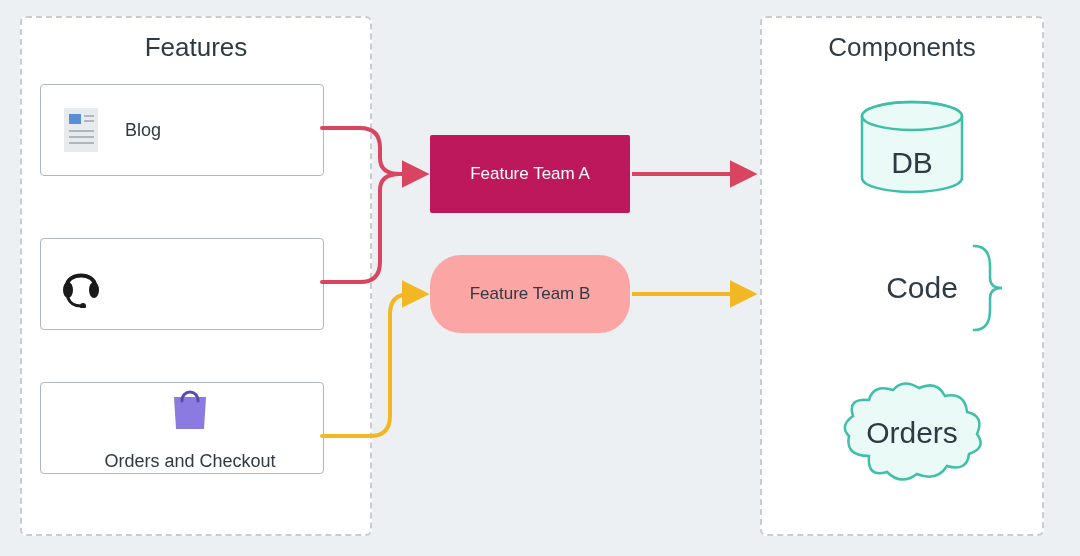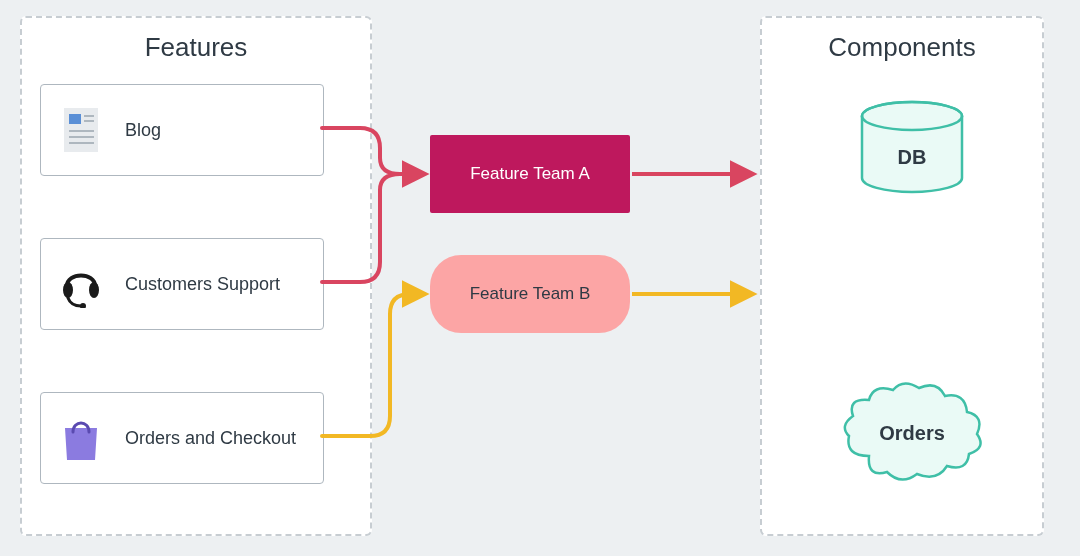--- a/index.html
+++ b/index.html
@@ -60,23 +60,23 @@
   .team-a { left: 430px; top: 135px; background: #be185d; }
   .team-b { left: 430px; top: 255px; background: #fca5a5; color: #2f3a44; border-radius: 31px; }
 
   .component-item {
     position: absolute;
     display: flex;
     align-items: center;
     justify-content: center;
   }
   .component-label {
-    font-size: 20px;
+    font-size: 30px;
     color: #2f3a44;
-    font-weight: 700;
+    font-weight: 400;
   }
 
   svg.connector { position: absolute; top: 0; left: 0; pointer-events: none; }
 </style>
 </head>
 <body>
 
 <div class="panel features-panel">
   <div class="panel-title">Features</div>
 
@@ -98,24 +98,23 @@
   <div class="feature-item" style="top:220px;">
     <div class="icon-box">
       <svg width="48" height="48" viewBox="0 0 48 48">
         <path d="M10 26 C10 12 38 12 38 26" fill="none" stroke="#1a1a1a" stroke-width="4" stroke-linecap="round"></path>
         <ellipse cx="11" cy="30" rx="5" ry="8" fill="#1a1a1a"></ellipse>
         <ellipse cx="37" cy="30" rx="5" ry="8" fill="#1a1a1a"></ellipse>
         <path d="M11 38 Q14 46 24 46" fill="none" stroke="#1a1a1a" stroke-width="3" stroke-linecap="round"></path>
         <circle cx="26" cy="46" r="3" fill="#1a1a1a"></circle>
       </svg>
     </div>
-    <div class="feature-label">Customers Support</div>
   </div>
 
-  <div class="feature-item" style="top:374px;">
+  <div class="feature-item" style="top:364px;flex-direction:column;">
     <div class="icon-box">
       <svg width="44" height="48" viewBox="0 0 44 48">
         <path d="M6 14 L38 14 L36 46 L8 46 Z" fill="#8b7be0"></path>
         <path d="M14 18 C14 6 30 6 30 18" fill="none" stroke="#5a4ab0" stroke-width="3" stroke-linecap="round"></path>
       </svg>
     </div>
     <div class="feature-label">Orders and Checkout</div>
   </div>
 </div>
 
@@ -131,20 +130,26 @@
 
   <div class="component-item" style="left:90px; top:80px; width:120px; height:100px;">
     <svg width="120" height="100" viewBox="0 0 120 100">
       <ellipse cx="60" cy="18" rx="50" ry="14" fill="#eafaf6" stroke="#3fbfa7" stroke-width="2.5"></ellipse>
       <path d="M10 18 L10 80 A50 14 0 0 0 110 80 L110 18" fill="#eafaf6" stroke="#3fbfa7" stroke-width="2.5"></path>
       <ellipse cx="60" cy="18" rx="50" ry="14" fill="none" stroke="#3fbfa7" stroke-width="2.5"></ellipse>
     </svg>
     <span class="component-label" style="position:absolute; top:48px;">DB</span>
   </div>
 
+  <div class="component-item" style="left:80px; top:240px; width:160px; height:60px;">
+    <span class="component-label">Code</span>
+    <svg width="50" height="100" viewBox="0 0 50 100" style="position:absolute; right:-10px; top:-20px;">
+      <path d="M12 8 Q28 8 28 28 L28 40 Q28 50 40 50 Q28 50 28 60 L28 72 Q28 92 12 92" fill="none" stroke="#3fbfa7" stroke-width="2.5" stroke-linecap="round"></path>
+    </svg>
+  </div>
 
   <div class="component-item" style="left:75px; top:360px; width:150px; height:110px;">
     <svg width="150" height="110" viewBox="0 0 150 110">
       <path d="M32 78 Q8 78 12 58 Q2 48 16 38 Q10 20 32 22 Q36 6 56 12 Q66 0 82 10 Q100 2 108 18 Q128 14 130 34 Q148 38 140 56 Q150 70 132 76 Q130 94 110 88 Q100 104 80 96 Q64 108 50 94 Q30 100 32 78 Z" fill="#eafaf6" stroke="#3fbfa7" stroke-width="2.5"></path>
     </svg>
     <span class="component-label" style="position:absolute;">Orders</span>
   </div>
 </div>
 
 <svg class="connector" width="1080" height="556">

